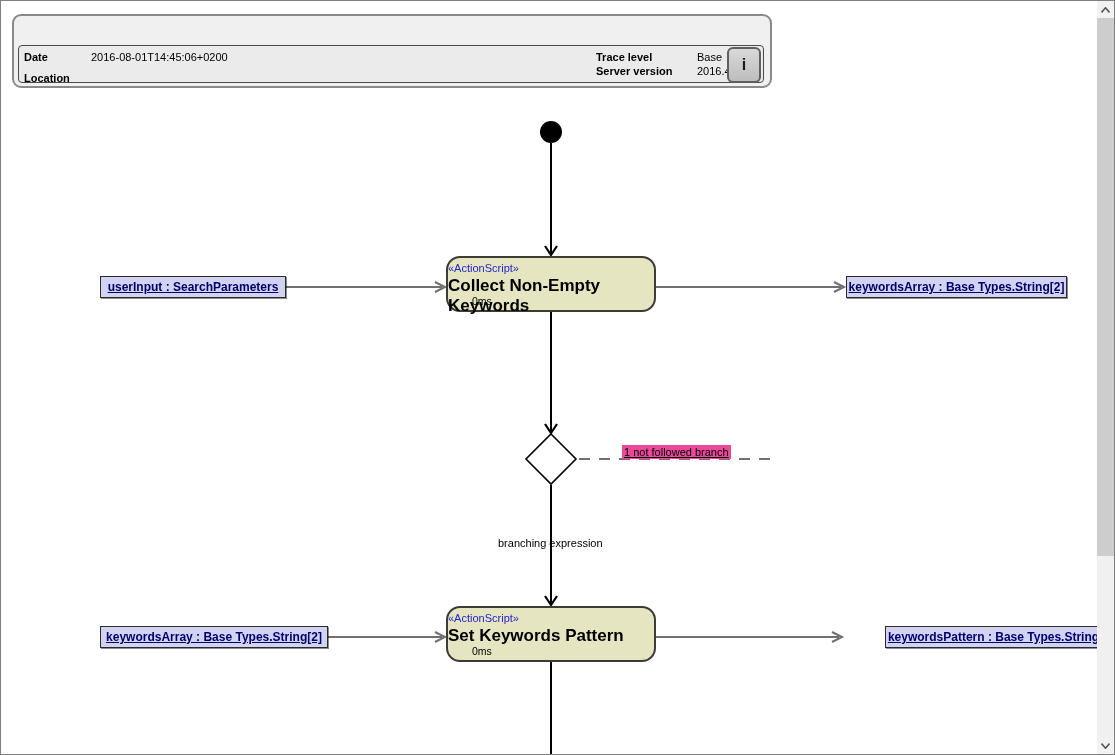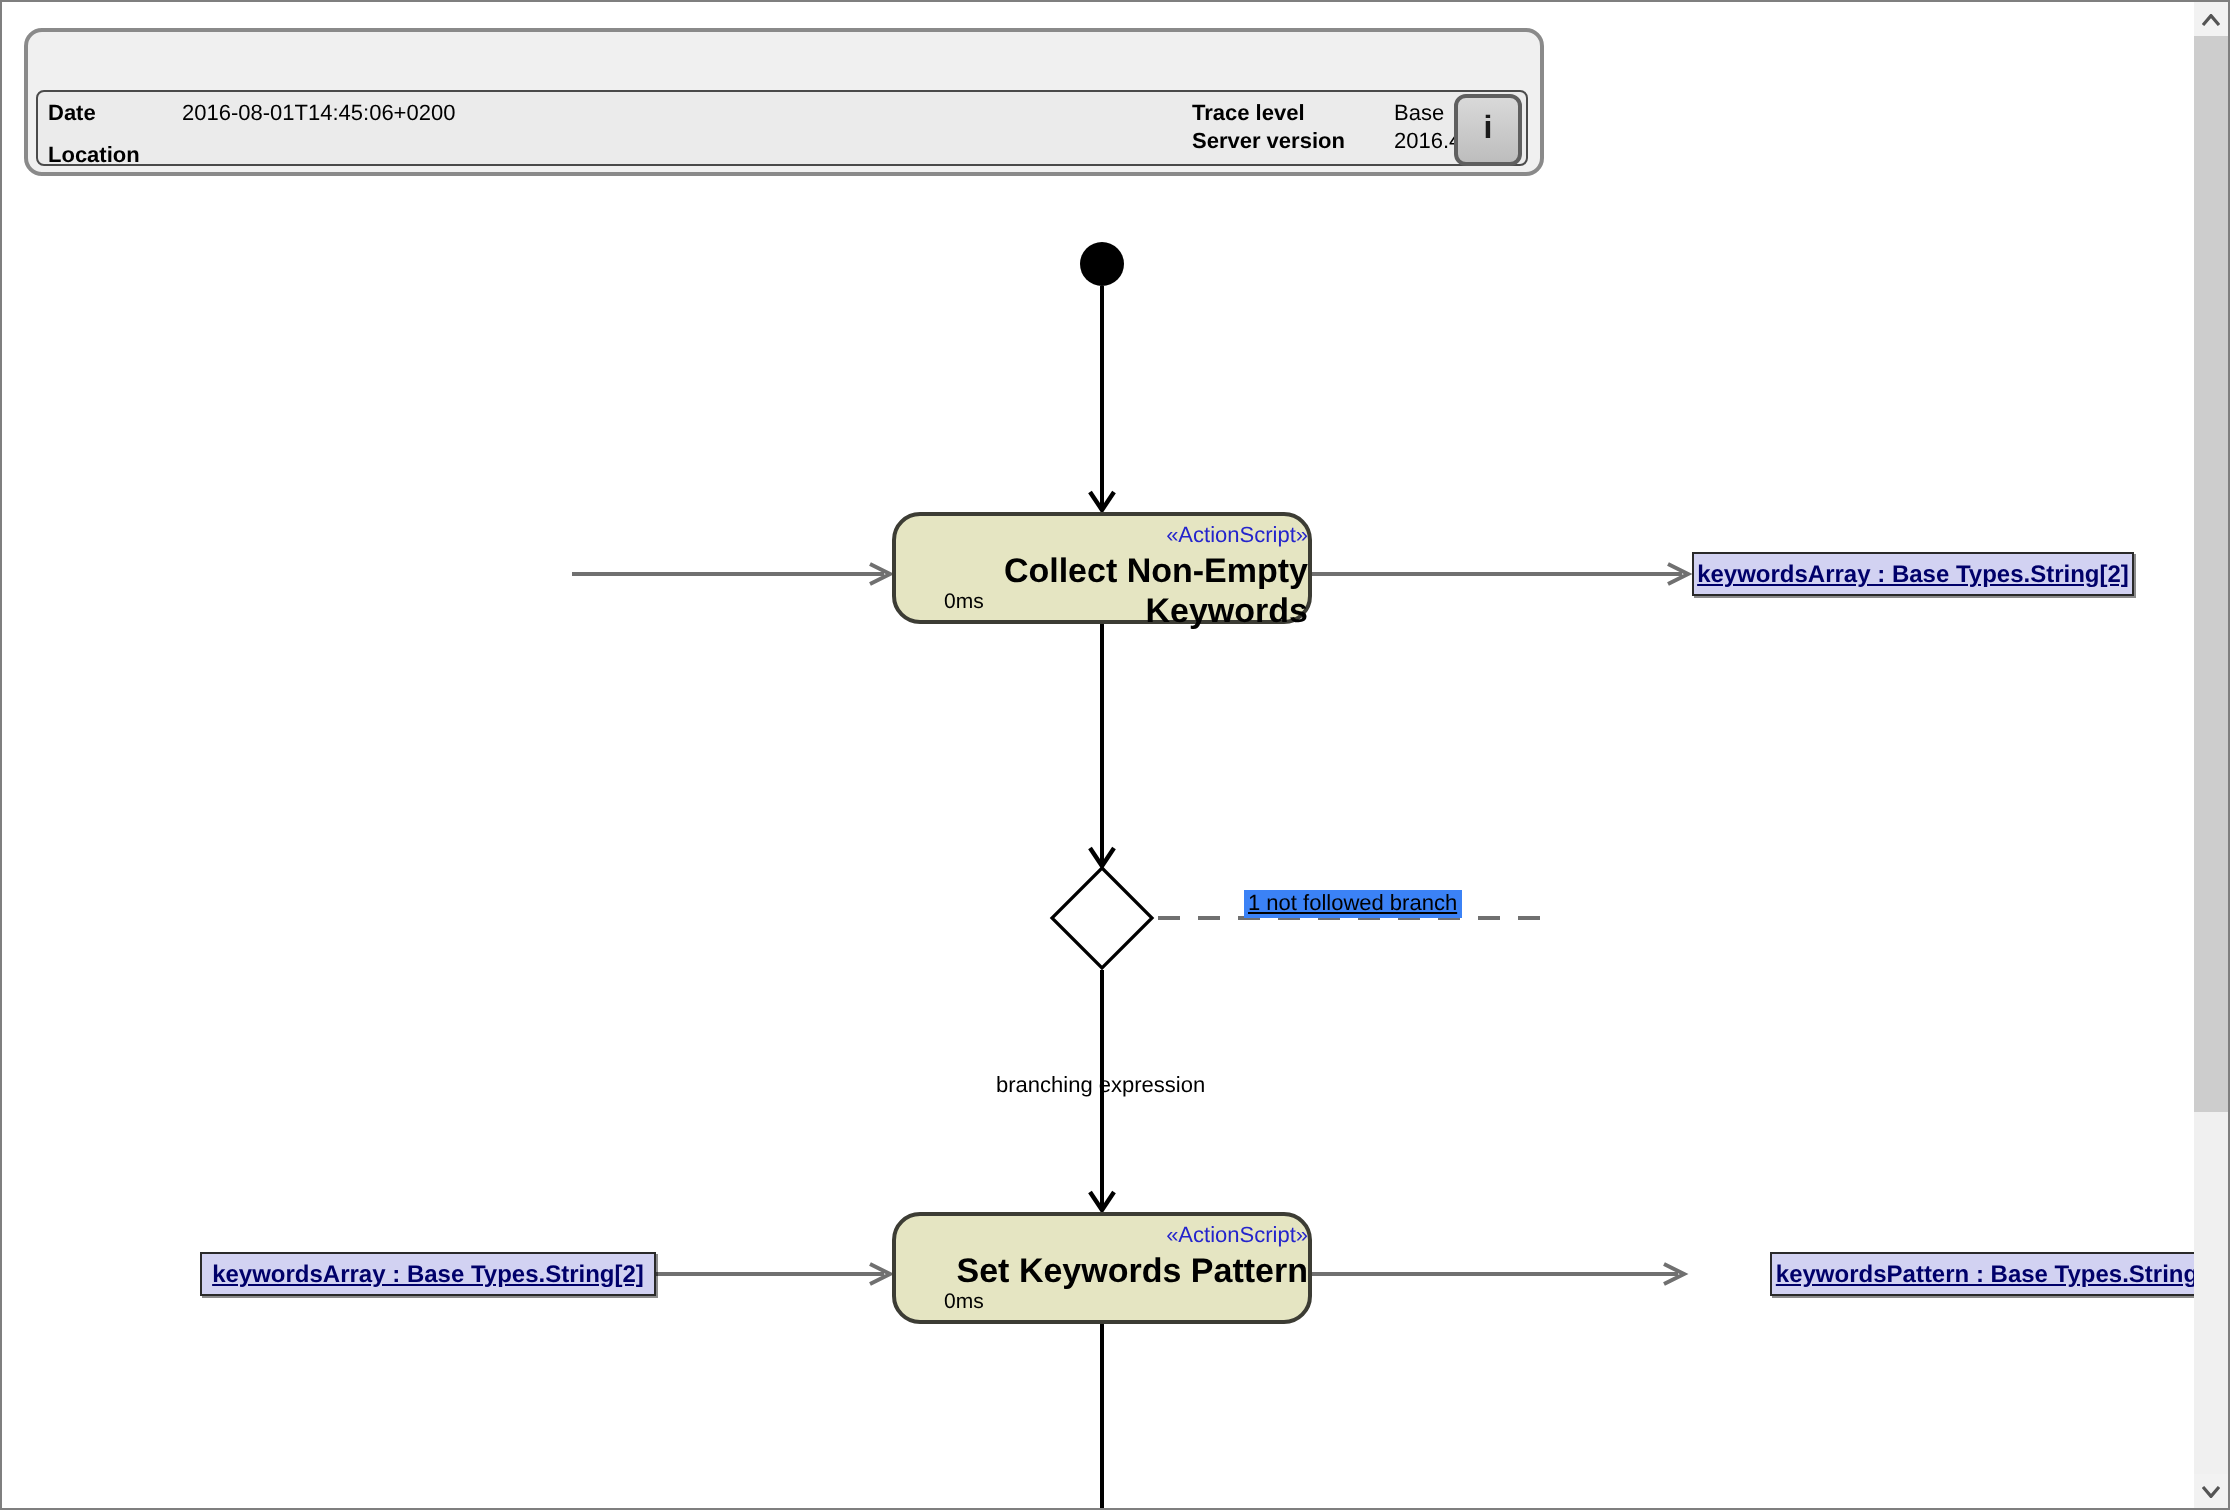--- a/index.html
+++ b/index.html
@@ -32,39 +32,39 @@
     border:2px solid #5f5f5f;border-radius:6px;
     background:linear-gradient(#d9d9d9,#bdbdbd);
     font-weight:bold;font-size:16px;color:#1a1a1a;
     display:flex;align-items:center;justify-content:center;cursor:pointer;
   }
   
   #diagram-layer{position:absolute;left:0;top:0;width:100%;height:100%;}
   .action-node{
     position:absolute;width:210px;height:56px;box-sizing:border-box;
     background:#e5e5c2;border:2px solid #3c3c34;border-radius:14px;
-    text-align:right;
+    text-align:left;
   }
   .stereotype{margin-top:4px;font-size:11px;color:#2424cc;}
   .node-name{margin-top:2px;font-size:17px;font-weight:bold;color:#000;}
   .duration{position:absolute;left:24px;bottom:3px;font-size:10.5px;color:#000;}
   .data-box{
     position:absolute;height:22px;box-sizing:border-box;
     background:#d2d2f2;border:1px solid #2a2a2a;box-shadow:1px 1px 0 rgba(0,0,0,0.45);
     display:flex;align-items:center;justify-content:center;
   }
   .data-box span{
     font-size:12px;font-weight:bold;color:#00006a;text-decoration:underline;white-space:nowrap;
   }
   .initial-node{
     position:absolute;left:539px;top:120px;width:22px;height:22px;
     background:#000;border-radius:50%;
   }
   .flow-label{position:absolute;font-size:11px;color:#000;white-space:nowrap;}
-  .branch-label{left:621px;top:444px;background:#3b82f6;padding:0 2px;text-decoration:underline;line-height:14px;}
+  .branch-label{left:621px;top:444px;background:#ec4899;padding:0 2px;text-decoration:underline;line-height:14px;}
   .branching-expression-label{left:497px;top:535px;line-height:14px;}
   
   .v-scrollbar{position:absolute;right:0;top:0;width:17px;height:100%;background:#f0f0f0;}
   .scroll-btn{position:absolute;left:0;width:17px;height:17px;background:#f2f2f2;display:flex;align-items:center;justify-content:center;cursor:pointer;}
   .scroll-btn.up{top:0;}
   .scroll-btn.down{bottom:0;}
   .scroll-thumb{position:absolute;left:0;top:17px;width:17px;height:538px;background:#cdcdcd;cursor:pointer;}
 </style>
 </head>
 <body>
@@ -119,20 +119,23 @@
     <div class="node-name">Collect Non-Empty Keywords</div>
     <div class="duration">0ms</div>
   </div>
 
   <div class="action-node" style="left:445px;top:605px;">
     <div class="stereotype">«ActionScript»</div>
     <div class="node-name">Set Keywords Pattern</div>
     <div class="duration">0ms</div>
   </div>
 
+  <div class="data-box" style="left:99px;top:275px;width:186px;">
+    <span>userInput : SearchParameters</span>
+  </div>
   <div class="data-box" style="left:845px;top:275px;width:221px;">
     <span>keywordsArray : Base Types.String[2]</span>
   </div>
   <div class="data-box" style="left:99px;top:625px;width:228px;">
     <span>keywordsArray : Base Types.String[2]</span>
   </div>
   <div class="data-box" style="left:884px;top:625px;width:217px;">
     <span>keywordsPattern : Base Types.String</span>
   </div>
 

